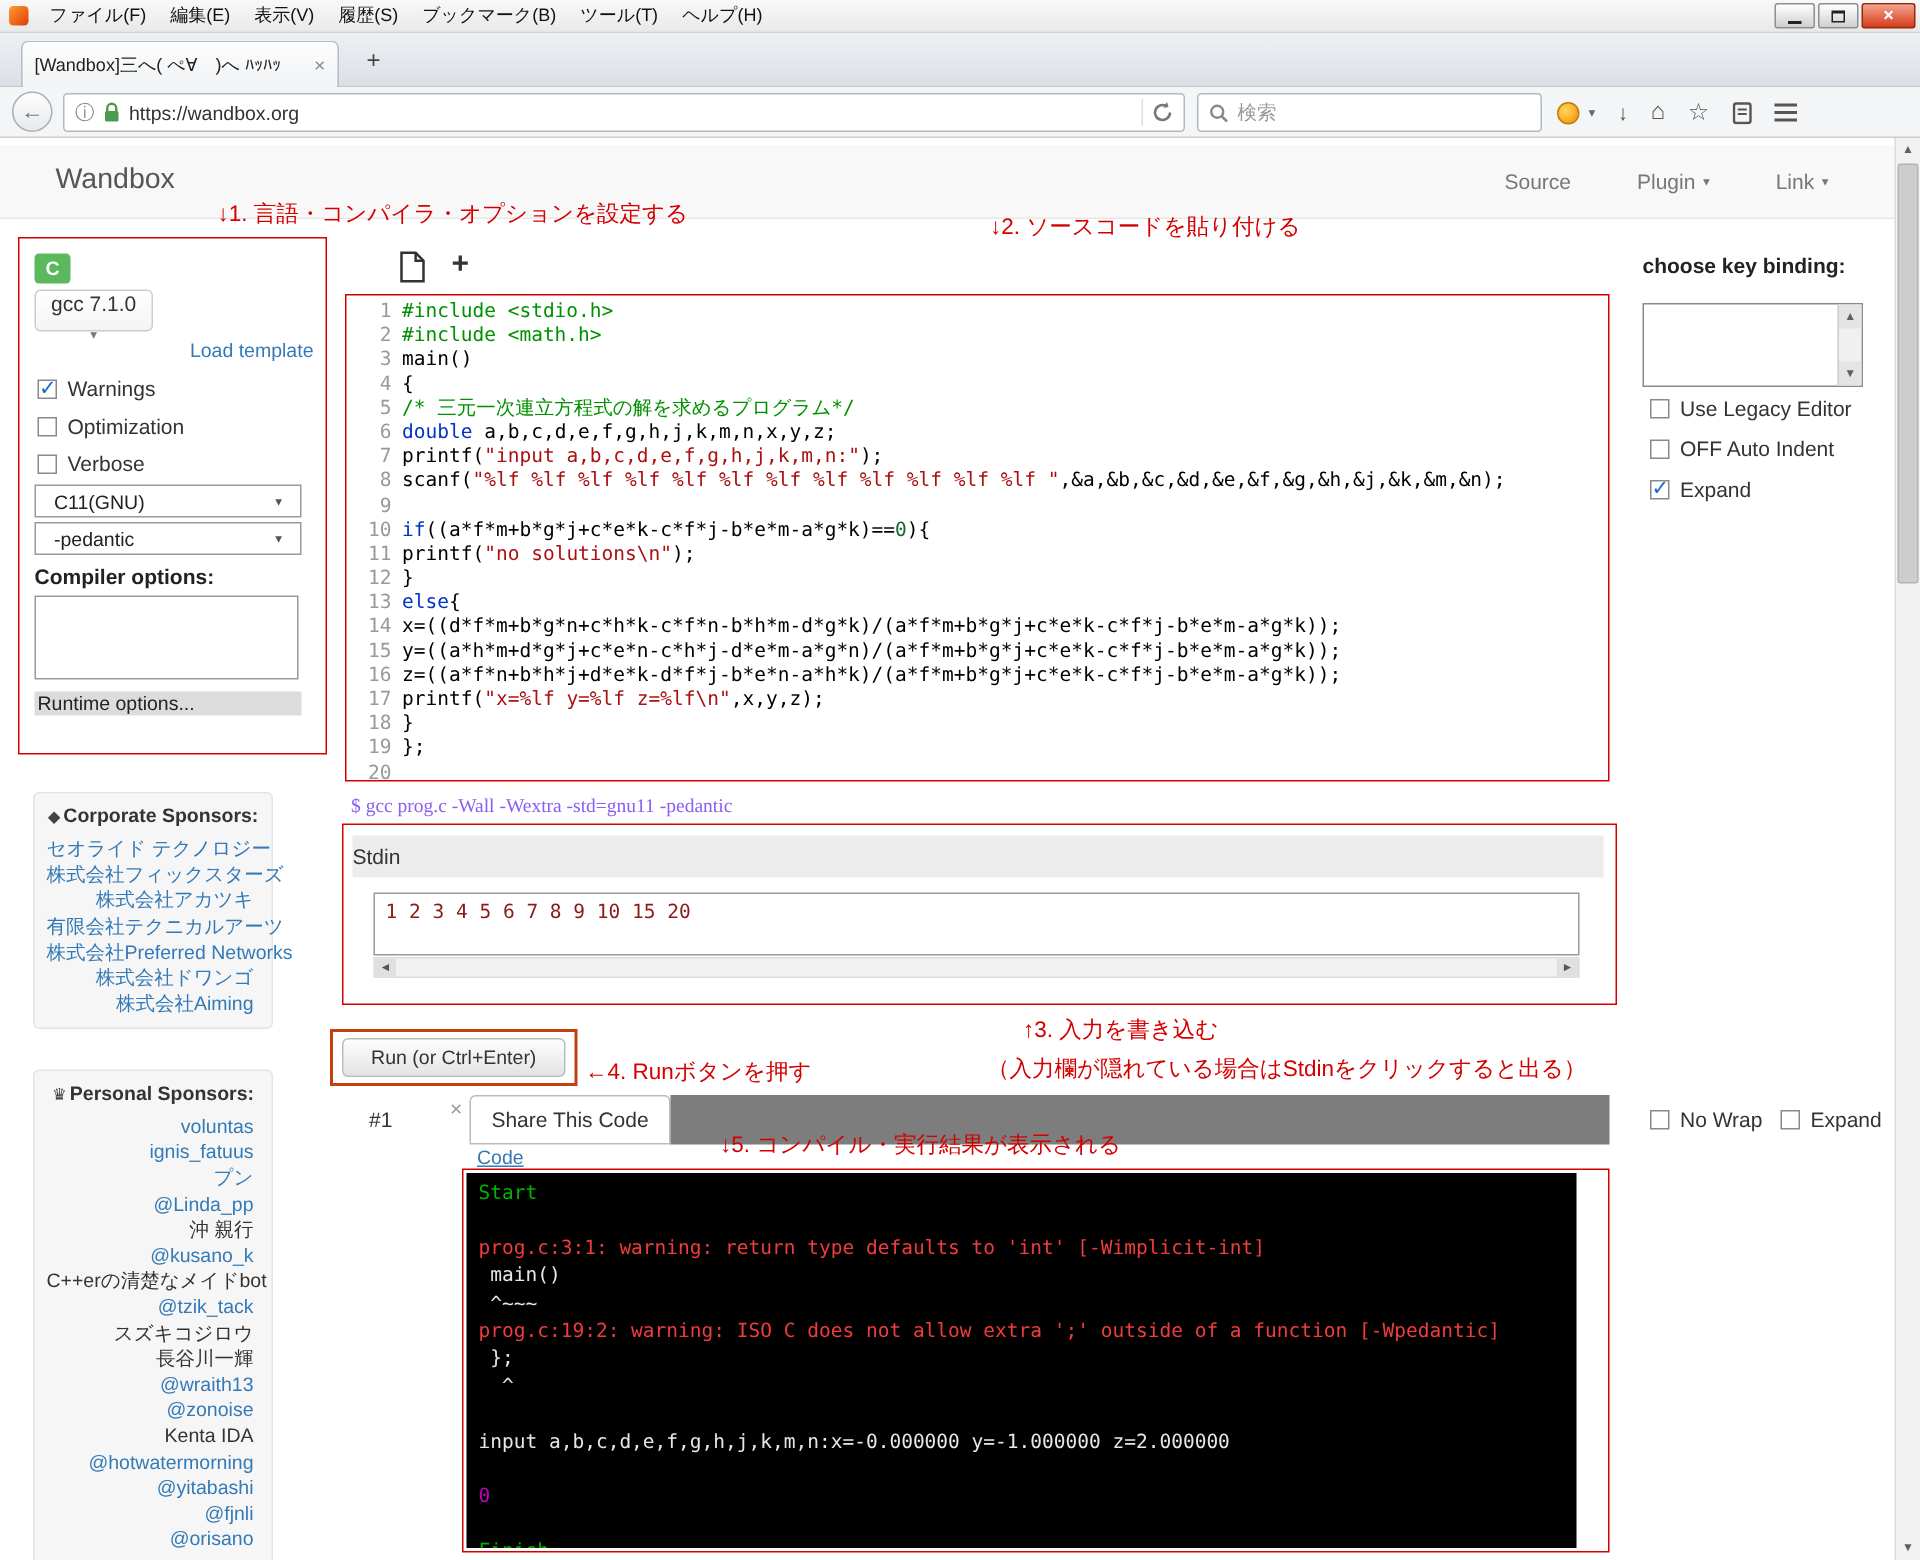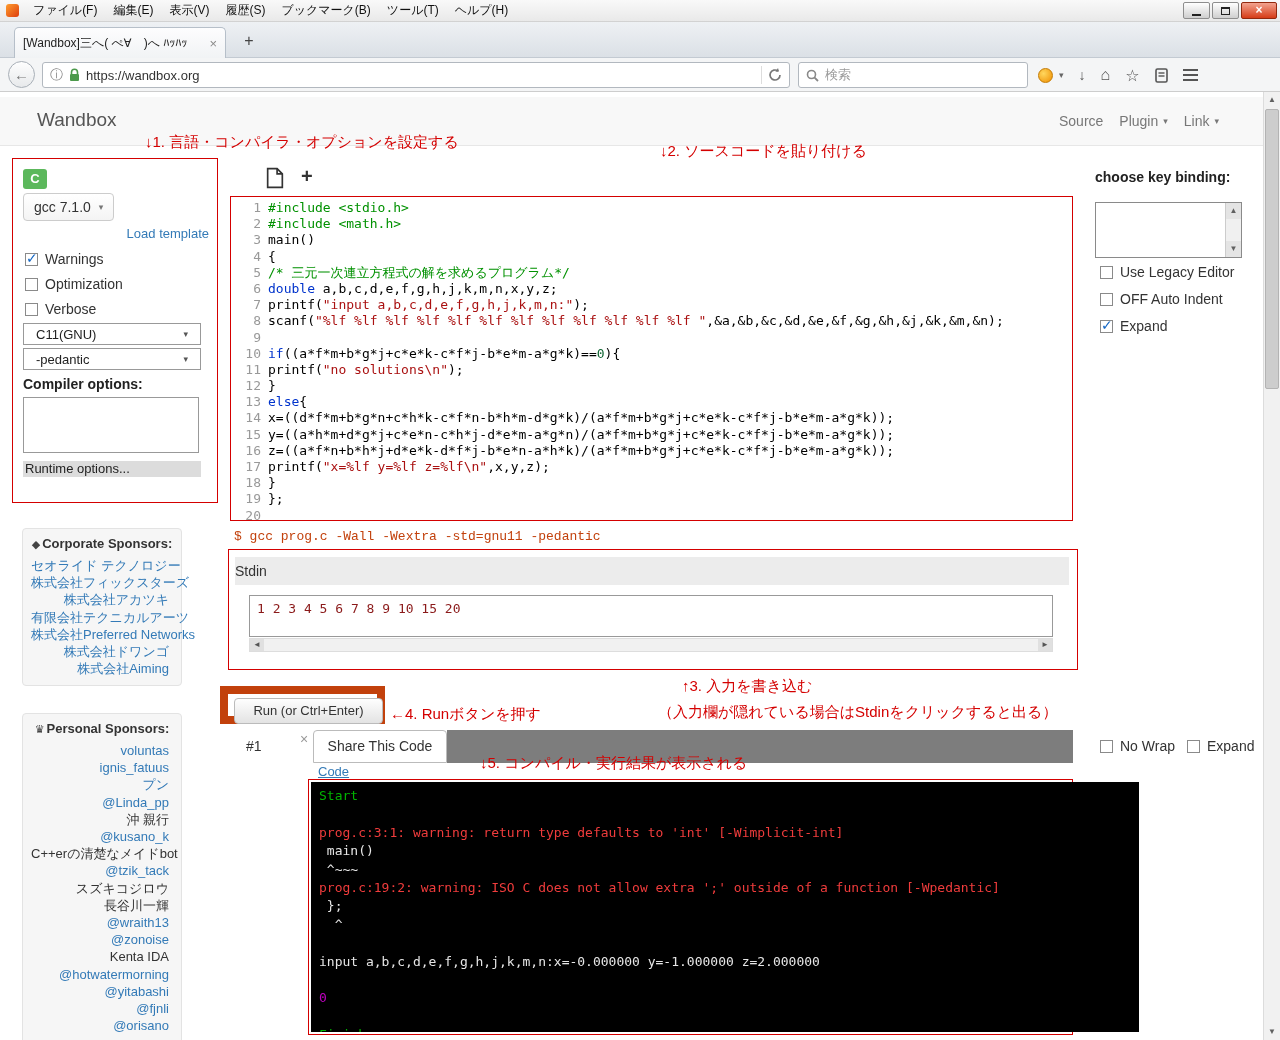--- a/index.html
+++ b/index.html
@@ -43,30 +43,30 @@
   .page{position:absolute;left:0;top:92px;width:1280px;height:948px;background:#fff;overflow:hidden;}
   .content{position:absolute;left:0;top:0;width:1263px;height:948px;}
   .page-scrollbar{position:absolute;right:0;top:0;width:17px;height:948px;background:#f1f1f1;border-left:1px solid #dcdcdc;}
   .sb-arrow{position:absolute;left:0;width:16px;height:16px;color:#606060;font-size:8px;text-align:center;line-height:16px;background:#f1f1f1;}
   .sb-arrow.up{top:0;}
   .sb-arrow.down{bottom:0;}
   .sb-thumb{position:absolute;left:1px;top:17px;width:14px;height:280px;background:#cdcdcd;border:1px solid #b3b3b3;border-radius:2px;}
 
   .wb-header{position:absolute;left:0;top:5px;width:1263px;height:49px;background:#f8f8f8;border-bottom:1px solid #e7e7e7;}
   .wb-brand{position:absolute;left:37px;top:12px;font-size:19px;color:#555;}
-  .wb-nav{position:absolute;right:44px;top:16px;display:flex;gap:16px;font-size:14px;color:#777;}
+  .wb-nav{position:absolute;right:44px;top:16px;display:flex;gap:44px;font-size:14px;color:#777;}
   .wb-nav .navlink{display:flex;align-items:center;gap:5px;}
   .caret{font-size:9px;color:#777;}
 
   .anno{position:absolute;color:#d40000;font-size:15px;white-space:nowrap;z-index:8;}
 
   
   .lang-panel{position:absolute;left:12px;top:66px;width:206px;height:345px;border:1px solid #d40000;background:#fff;z-index:2;}
   .lang-badge{position:absolute;left:10px;top:10px;width:24px;height:20px;background:#5cb85c;color:#fff;font-size:13px;font-weight:bold;text-align:center;line-height:20px;border-radius:3px;}
-  .compiler-btn{position:absolute;left:10px;top:34px;height:28px;padding:0 10px;border:1px solid #ccc;border-radius:4px;background:linear-gradient(#fff,#f4f4f4);font-size:14px;color:#333;display:inline-flex;align-items:center;gap:8px;}
+  .compiler-btn{position:absolute;left:10px;top:34px;height:28px;padding:0 10px;border:1px solid #ccc;border-radius:4px;background:linear-gradient(#fff,#f4f4f4);font-size:14px;color:#333;display:inline-flex;align-items:center;gap:8px;flex-direction:column;}
   .load-template{position:absolute;right:8px;top:67px;font-size:13px;color:#337ab7;text-decoration:none;}
   .cb-col{position:absolute;left:12px;top:92px;display:flex;flex-direction:column;gap:9px;}
   .cb-row{display:flex;align-items:center;gap:7px;font-size:14px;color:#333;cursor:default;}
   .cb-box{width:13px;height:13px;border:1px solid #8a8a8a;background:#fff;position:relative;flex:none;}
   .cb-box.checked::after{content:"\2713";position:absolute;left:0;top:-4px;font-size:14px;font-weight:bold;color:#1567c4;}
   .wb-select{position:absolute;left:10px;width:178px;height:22px;border:1px solid #999;background:#fff;font-size:13px;color:#222;display:flex;align-items:center;padding:0 12px 0 12px;}
   .wb-select .caret{margin-left:auto;color:#555;}
   #select-std{top:164px;}
   #select-pedantic{top:189px;}
   .compiler-opts-label{position:absolute;left:10px;top:217px;font-size:14px;font-weight:bold;color:#222;}
@@ -92,43 +92,43 @@
   .cm-lineno{height:16.2px;}
   .cm-code{position:absolute;left:37px;top:3px;right:0;}
   .cm-line{white-space:pre;height:16.2px;}
   .tok-m{color:#009100;}
   .tok-c{color:#009100;}
   .tok-s{color:#aa1111;}
   .tok-k{color:#0033cc;}
   .tok-n{color:#116633;}
   .tok-p{color:#000;}
 
-  .cmdline{position:absolute;left:234px;top:437px;font-family:Liberation Mono, monospace;font-size:13px;color:#c2410c;white-space:pre;}
+  .cmdline{position:absolute;left:234px;top:437px;font-family:Liberation Serif, serif;font-size:13px;color:#8b5cf6;white-space:pre;}
 
   
   .stdin-panel{position:absolute;left:228px;top:457px;width:850px;height:121px;border:1px solid #d40000;background:#fff;}
   .stdin-header{position:absolute;left:6px;top:7px;right:8px;height:28px;background:#ececec;font-size:14px;color:#333;line-height:28px;}
   .stdin-input{position:absolute;left:20px;top:45px;width:804px;height:42px;border:1px solid #999;background:#fff;font-family:"DejaVu Sans Mono",monospace;font-size:13px;color:#8b1a1a;padding:5px 7px;white-space:pre;}
   .stdin-scroll{position:absolute;left:20px;top:88px;width:804px;height:14px;background:#f1f1f1;border:1px solid #ddd;display:flex;justify-content:space-between;}
   .scroll-btn{width:14px;height:12px;background:#e0e0e0;color:#555;font-size:8px;text-align:center;line-height:12px;}
 
   
-  .run-wrap{position:absolute;left:220px;top:594px;width:165px;height:38px;border:8px solid #c2410c;}
+  .run-wrap{position:absolute;left:220px;top:594px;width:165px;height:38px;border:2px solid #c2410c;}
   .run-btn{position:absolute;left:6px;top:4px;width:149px;height:26px;background:linear-gradient(#fefefe,#e3e3e3);border:1px solid #bbb;border-radius:4px;font-size:13px;color:#333;text-align:center;line-height:24px;}
 
   
   .result-row{position:absolute;left:230px;top:638px;width:843px;height:33px;}
   .result-tab{position:absolute;left:0;top:0;width:80px;height:33px;background:#fff;font-size:14px;color:#333;padding:8px 0 0 16px;}
   .result-close{position:absolute;left:70px;top:1px;color:#999;font-size:14px;}
   .share-btn{position:absolute;left:83px;top:0;width:134px;height:33px;background:#fff;border:1px solid #bbb;border-radius:4px 4px 0 0;font-size:14px;color:#333;text-align:center;line-height:31px;}
   .result-gray{position:absolute;left:217px;top:0;width:626px;height:33px;background:#7d7d7d;}
   .code-link{position:absolute;left:318px;top:672px;font-size:13px;color:#337ab7;text-decoration:underline;}
 
   .output-box{position:absolute;left:308px;top:687px;width:765px;height:256px;border:1px solid #d40000;background:#fff;}
-  .terminal{position:absolute;left:2px;top:2px;width:828px;height:250px;background:#000;font-family:"DejaVu Sans Mono",monospace;font-size:13px;line-height:18.4px;padding:5px 8px;overflow:hidden;}
+  .terminal{position:absolute;left:2px;top:2px;width:740px;height:250px;background:#000;font-family:"DejaVu Sans Mono",monospace;font-size:13px;line-height:18.4px;padding:5px 8px;overflow:hidden;}
   .out-line{white-space:pre;min-height:18.4px;}
   .out-green{color:#00b400;}
   .out-red{color:#f03c3c;}
   .out-magenta{color:#c000c0;}
   .out-plain{color:#e6e6e6;}
 
   
   .kb-label{position:absolute;left:1095px;top:77px;font-size:14px;font-weight:bold;color:#222;}
   .kb-list{position:absolute;left:1095px;top:110px;width:147px;height:56px;border:1px solid #8a8a8a;background:#fff;overflow:hidden;}
   .kb-options{position:absolute;left:0;top:0;right:16px;}

